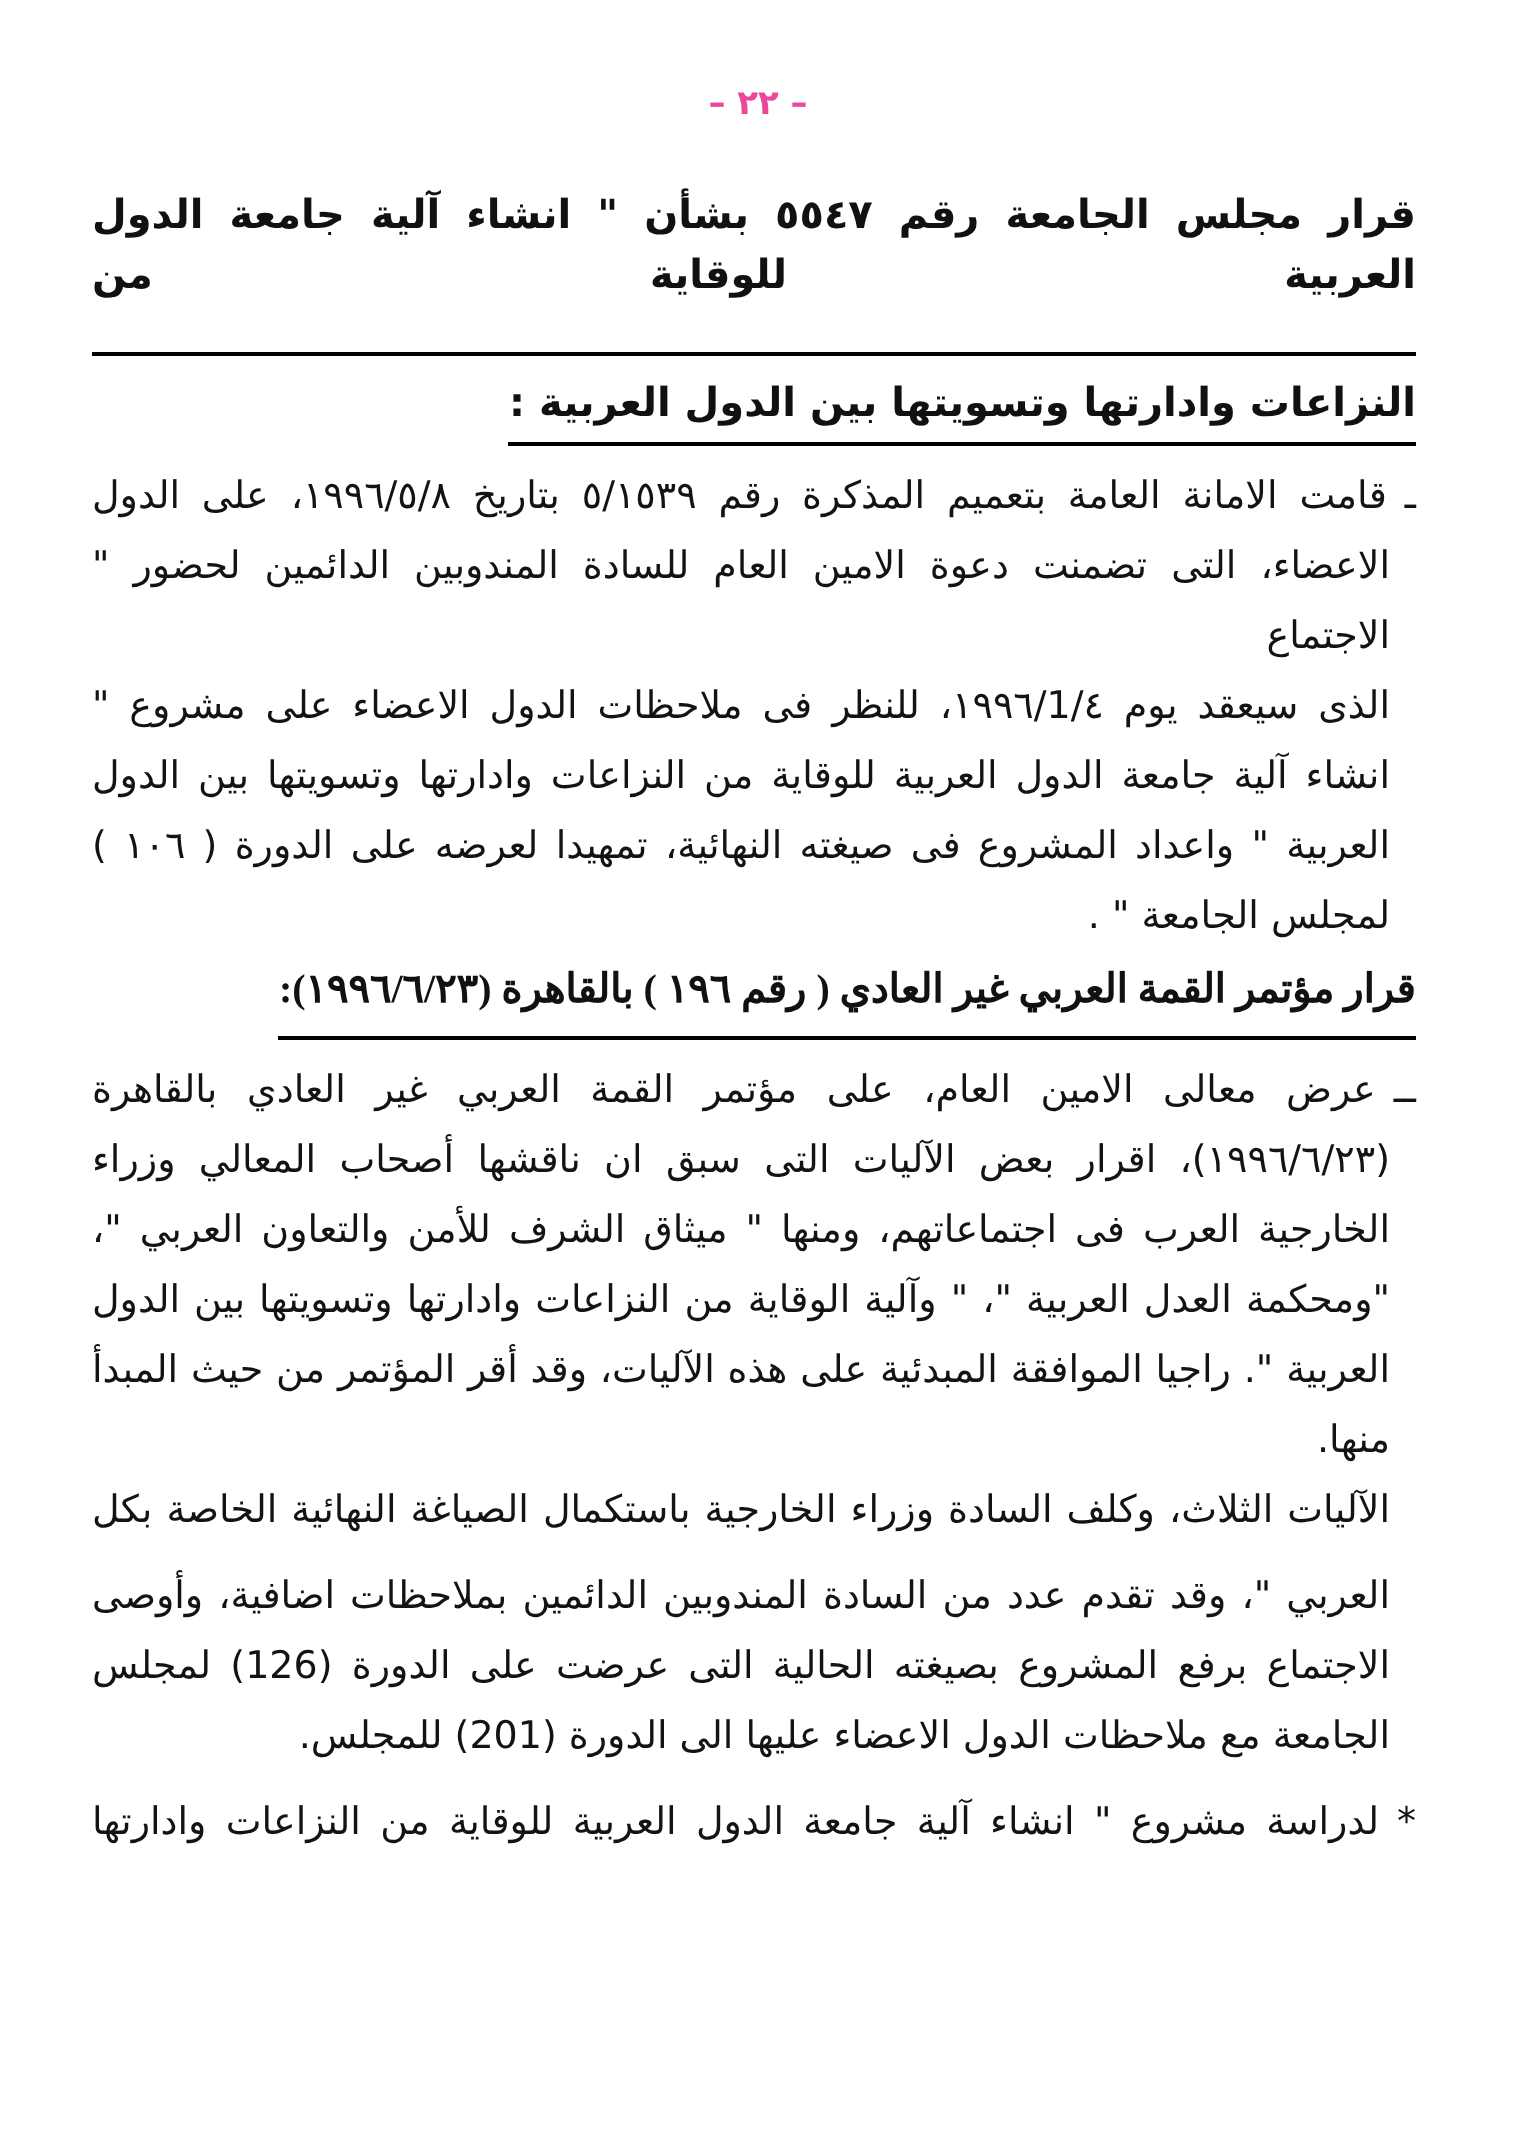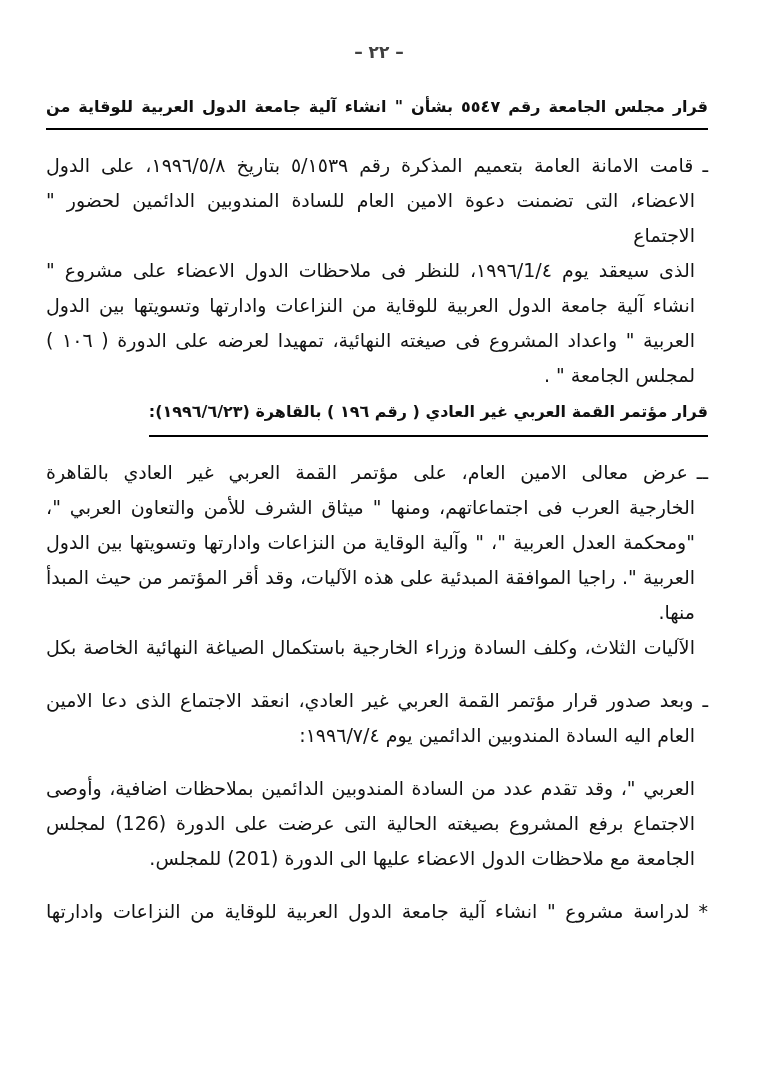--- a/index.html
+++ b/index.html
@@ -13,58 +13,59 @@
     direction:rtl;
     overflow:hidden;
     box-sizing:border-box;
   }
   .page-num{
     padding-top:42px;
     text-align:center;
     font-size:17px;
     font-weight:700;
     letter-spacing:1px;
-    color:#404040;
+    color:#ec4899;
   }
   .content{
     margin:30px 50px 0 46px; 
     font-size:19px;
     line-height:35px;
   }
   
   .t1{
-    font-size:16px;font-weight:700;line-height:30px;
+    font-size:20px;font-weight:700;line-height:30px;
     text-align:justify;text-align-last:justify;
     border-bottom:2px solid #000;
-    padding-bottom:6px;
+    padding-bottom:24px;
   }
   .t2{
     margin-top:8px;
     font-size:20px;font-weight:700;line-height:30px;
     text-align:right;
   }
   .t2 > span{
     display:inline-block;
     border-bottom:2px solid #000;
     padding-bottom:5px;
   }
   
   .sec-heading{
     margin-top:4px;
-    font-size:16px;font-weight:700;line-height:30px;
+    font-size:20px;font-weight:700;line-height:30px;
     text-align:right;
+    font-family:Liberation Serif, serif;
   }
   .sec-heading > span{
     display:inline-block;
     border-bottom:2px solid #000;
     padding-bottom:8px;
   }
   
   .doc-body{margin-top:4px;}
-  .block{margin-top:18px;}
+  .block{margin-top:8px;}
   .block .line{
     text-align:justify;
     text-align-last:justify;
     line-height:35px;
     color:#131313;
   }
   .block .line.cont{padding-right:13px;} 
   .block .line.end{
     text-align:right;
     text-align-last:right;
@@ -76,42 +77,42 @@
   }
 </style>
 </head>
 <body>
 
 <div class="page">
   <div class="page-num">– ٢٢ –</div>
 
   <div class="content">
     <div class="t1">قرار مجلس الجامعة رقم ٥٥٤٧ بشأن " انشاء آلية  جامعة الدول العربية للوقاية من</div>
+    <div class="t2">
+      <span>النزاعات وادارتها وتسويتها بين الدول العربية :</span>
+    </div>
 
     <div class="doc-body">
         <div class="block">
           <div class="line first"><span class="marker">ـ</span>قامت الامانة العامة بتعميم المذكرة رقم ٥/١٥٣٩ بتاريخ ١٩٩٦/٥/٨، على الدول</div>
           <div class="line cont">الاعضاء، التى تضمنت دعوة الامين العام للسادة المندوبين الدائمين لحضور " الاجتماع</div>
           <div class="line cont">الذى سيعقد يوم ١٩٩٦/1/٤،  للنظر فى ملاحظات الدول الاعضاء على مشروع "</div>
           <div class="line cont">انشاء آلية جامعة الدول  العربية للوقاية من النزاعات وادارتها وتسويتها بين الدول</div>
           <div class="line cont">العربية " واعداد المشروع فى صيغته النهائية، تمهيدا لعرضه على الدورة ( ١٠٦ )</div>
           <div class="line cont end">لمجلس الجامعة " .</div>
         </div>
         <div class="sec-heading"><span>قرار مؤتمر القمة العربي غير العادي ( رقم ١٩٦ ) بالقاهرة (١٩٩٦/٦/٢٣):</span></div>
         <div class="block">
           <div class="line first"><span class="marker">ــ</span>عرض معالى الامين العام، على مؤتمر القمة العربي غير العادي بالقاهرة</div>
+          <div class="line cont">(١٩٩٦/٦/٢٣)، اقرار بعض  الآليات التى سبق ان ناقشها أصحاب المعالي وزراء</div>
           <div class="line cont">الخارجية العرب فى اجتماعاتهم، ومنها " ميثاق الشرف للأمن والتعاون العربي "،</div>
           <div class="line cont">"ومحكمة العدل العربية "، " وآلية الوقاية من النزاعات وادارتها وتسويتها بين الدول</div>
           <div class="line cont">العربية ". راجيا الموافقة المبدئية على هذه الآليات، وقد أقر المؤتمر من حيث المبدأ</div>
           <div class="line cont end">منها.</div>
           <div class="line cont">الآليات الثلاث، وكلف السادة وزراء الخارجية باستكمال الصياغة النهائية الخاصة بكل</div>
-        </div>
-        <div class="block">
-          <div class="line first"><span class="marker">ـ</span>وبعد صدور قرار مؤتمر القمة العربي غير العادي،  انعقد الاجتماع الذى دعا الامين</div>
-          <div class="line cont end">العام اليه السادة المندوبين الدائمين يوم ١٩٩٦/٧/٤:</div>
         </div>
         <div class="block">
           <div class="line cont">العربي "، وقد تقدم عدد  من السادة المندوبين الدائمين بملاحظات اضافية، وأوصى</div>
           <div class="line cont">الاجتماع برفع المشروع بصيغته الحالية التى عرضت على الدورة (126) لمجلس</div>
           <div class="line cont end">الجامعة مع ملاحظات الدول الاعضاء عليها الى الدورة (201) للمجلس.</div>
         </div>
         <div class="block">
           <div class="line first"><span class="marker">*</span>لدراسة مشروع " انشاء آلية جامعة الدول العربية للوقاية من النزاعات وادارتها</div>
         </div>
       </div>

